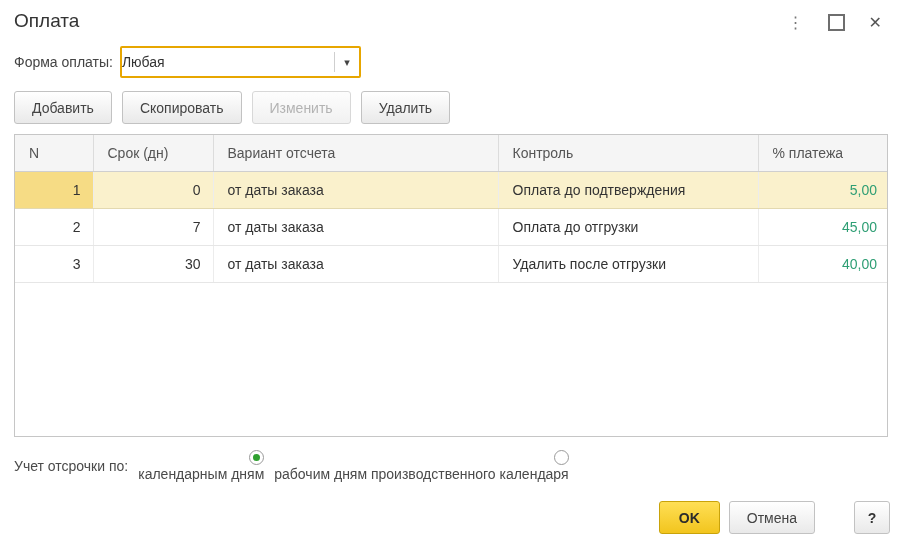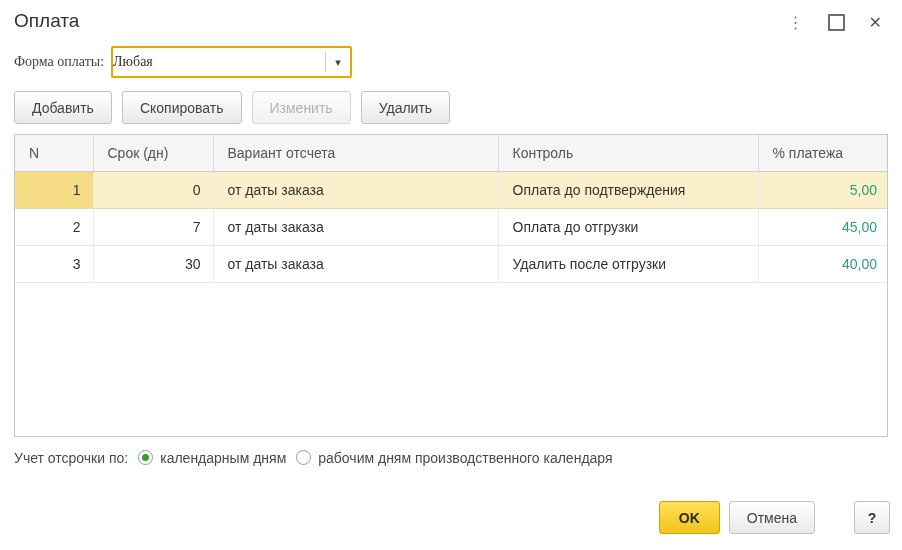--- a/index.html
+++ b/index.html
@@ -12,21 +12,21 @@
 
   
   .titlebar{display:flex;justify-content:space-between;align-items:flex-start;padding-top:10px;}
   .title{font-size:19px;color:#333;}
   .win-controls{display:flex;align-items:center;gap:24px;margin-top:4px;margin-right:6px;color:#666;}
   .kebab{font-size:16px;line-height:16px;color:#777;cursor:pointer;letter-spacing:0;}
   .maxbox{width:13px;height:13px;border:2px solid #6e6e6e;display:inline-block;cursor:pointer;}
   .closex{font-size:16px;color:#555;cursor:pointer;line-height:16px;}
 
   
-  .form-row{display:flex;align-items:center;margin-top:14px;gap:7px;font-family:Liberation Serif, serif;}
+  .form-row{display:flex;align-items:center;margin-top:14px;gap:7px;}
   .form-label{color:#444;}
   .combo{display:flex;align-items:center;width:237px;height:28px;background:#fff;
     border:2px solid #E7A600;border-radius:2px;box-sizing:content-box;cursor:pointer;}
   .combo-value{flex:1;color:#333;}
   .combo-sep{width:1px;height:20px;background:#cfcfcf;}
   .combo-arrow{width:24px;text-align:center;color:#444;font-size:11px;}
 
   
   .toolbar{display:flex;gap:10px;margin-top:13px;}
   .btn{height:33px;padding:0 17px;font-size:14px;color:#444;
@@ -45,21 +45,21 @@
   th:last-child{border-right:none;}
   td{height:36px;padding:0 10px 0 14px;border-bottom:1px solid #e6e6e6;border-right:1px solid #ececec;color:#333;}
   td:last-child{border-right:none;}
   td.num{text-align:right;padding-right:12px;}
   td.pct{text-align:right;padding-right:12px;color:#2E9E74;}
   tr.selected td{background:#FAF1CC;border-bottom:1px solid #e3d9b0;}
   tr.selected td.rownum{background:#F6DC85;}
 
   
   .deferral{display:flex;align-items:center;margin-top:13px;gap:10px;color:#4a4a4a;}
-  .radio-opt{display:flex;align-items:flex-start;gap:7px;cursor:pointer;}
+  .radio-opt{display:flex;align-items:flex-end;gap:1px;cursor:pointer;flex-direction:column;}
   .radio{width:15px;height:15px;border:1px solid #9a9a9a;border-radius:50%;display:inline-block;position:relative;background:#fff;box-sizing:border-box;}
   .radio.checked::after{content:"";position:absolute;left:3px;top:3px;right:3px;bottom:3px;background:#2FA02F;border-radius:50%;}
 
   
   .footer{position:absolute;right:12px;bottom:16px;display:flex;gap:9px;margin-left:20px;}
   .btn-ok{background:linear-gradient(#FFDF55,#F2C51E);border:1px solid #C9A30A;color:#2b2b2b;font-weight:bold;padding:0 19px;}
   .btn-help{width:36px;padding:0;margin-left:30px;font-weight:bold;color:#333;}
 </style>
 </head>
 <body>

